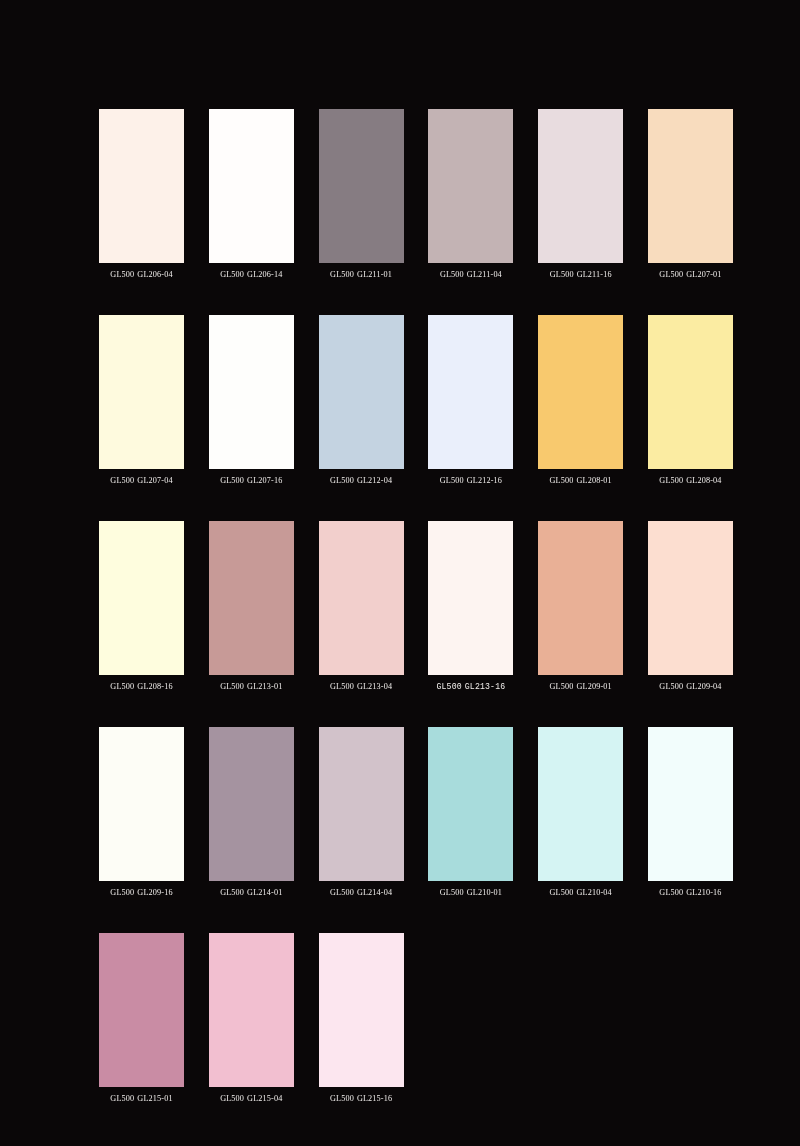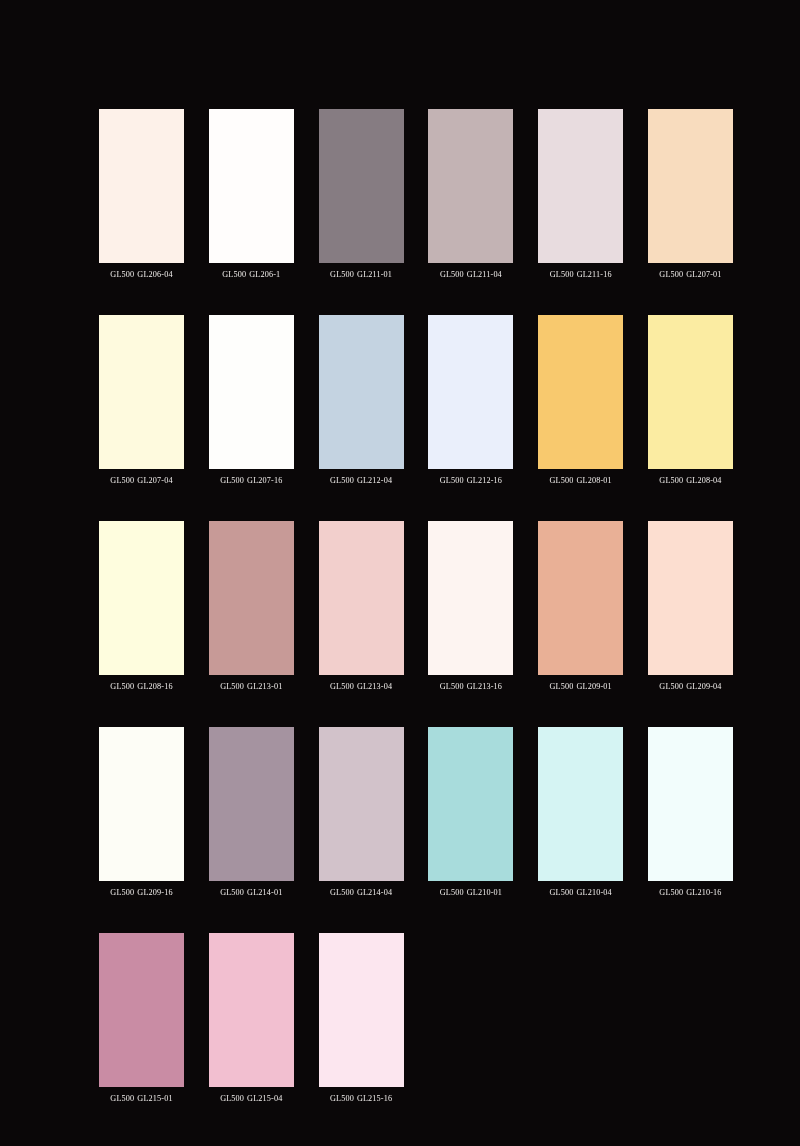--- a/index.html
+++ b/index.html
@@ -56,21 +56,21 @@
 <body>
 
 <div id="chart-root" style="background: rgb(10, 7, 8);">
   <div class="swatch-grid">
       <div class="swatch-cell">
         <div class="swatch-chip" style="background-color: rgb(253, 241, 233);"></div>
         <span class="swatch-label" style="color: rgb(242, 239, 237);"><span class="lbl-brand">GL500</span><span class="lbl-code">GL206-04</span></span>
       </div>
       <div class="swatch-cell">
         <div class="swatch-chip" style="background-color: rgb(255, 253, 252);"></div>
-        <span class="swatch-label" style="color: rgb(242, 239, 237);"><span class="lbl-brand">GL500</span><span class="lbl-code">GL206-1</span></span>
+        <span class="swatch-label" style="color: rgb(242, 239, 237);"><span class="lbl-brand">GL500</span><span class="lbl-code">GL206-14</span></span>
       </div>
       <div class="swatch-cell">
         <div class="swatch-chip" style="background-color: rgb(134, 124, 130);"></div>
         <span class="swatch-label" style="color: rgb(242, 239, 237);"><span class="lbl-brand">GL500</span><span class="lbl-code">GL211-01</span></span>
       </div>
       <div class="swatch-cell">
         <div class="swatch-chip" style="background-color: rgb(195, 179, 180);"></div>
         <span class="swatch-label" style="color: rgb(242, 239, 237);"><span class="lbl-brand">GL500</span><span class="lbl-code">GL211-04</span></span>
       </div>
       <div class="swatch-cell">
@@ -112,21 +112,21 @@
       <div class="swatch-cell">
         <div class="swatch-chip" style="background-color: rgb(199, 154, 151);"></div>
         <span class="swatch-label" style="color: rgb(242, 239, 237);"><span class="lbl-brand">GL500</span><span class="lbl-code">GL213-01</span></span>
       </div>
       <div class="swatch-cell">
         <div class="swatch-chip" style="background-color: rgb(242, 207, 204);"></div>
         <span class="swatch-label" style="color: rgb(242, 239, 237);"><span class="lbl-brand">GL500</span><span class="lbl-code">GL213-04</span></span>
       </div>
       <div class="swatch-cell">
         <div class="swatch-chip" style="background-color: rgb(253, 244, 241);"></div>
-        <span class="swatch-label" style="color: rgb(242, 239, 237);"><span class="lbl-brand">GL500</span><span class="lbl-code">GL213-16</span></span>
+        <span class="swatch-label" style="color: rgb(242, 239, 237); font-family: Liberation Mono, monospace;"><span class="lbl-brand">GL500</span><span class="lbl-code">GL213-16</span></span>
       </div>
       <div class="swatch-cell">
         <div class="swatch-chip" style="background-color: rgb(233, 176, 150);"></div>
         <span class="swatch-label" style="color: rgb(242, 239, 237);"><span class="lbl-brand">GL500</span><span class="lbl-code">GL209-01</span></span>
       </div>
       <div class="swatch-cell">
         <div class="swatch-chip" style="background-color: rgb(252, 222, 208);"></div>
         <span class="swatch-label" style="color: rgb(242, 239, 237);"><span class="lbl-brand">GL500</span><span class="lbl-code">GL209-04</span></span>
       </div>
       <div class="swatch-cell">

